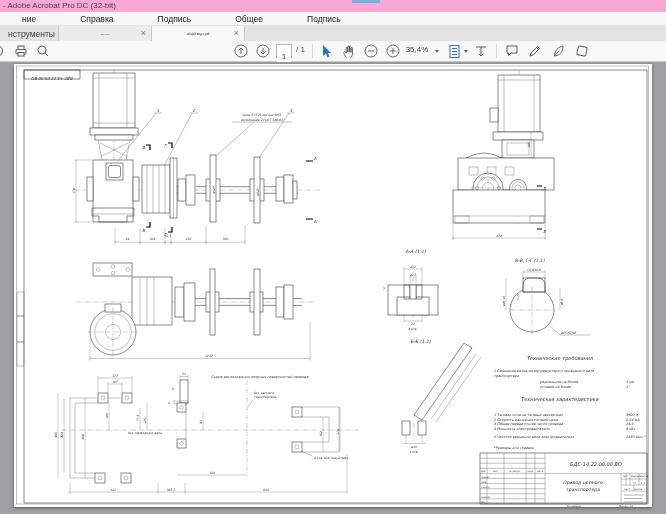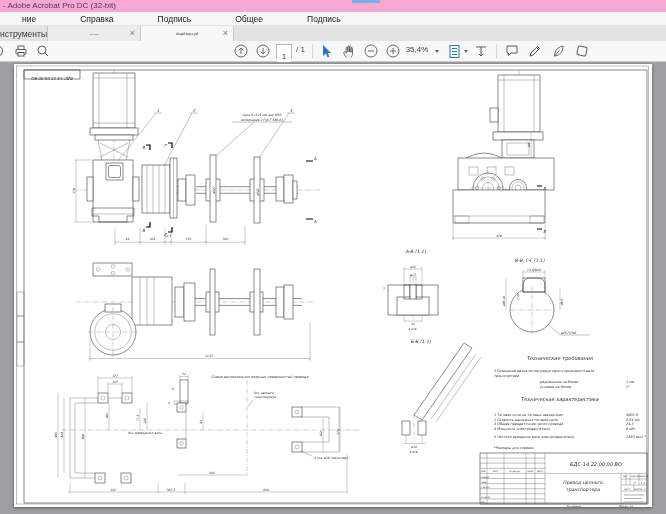--- a/index.html
+++ b/index.html
@@ -4,21 +4,21 @@
 <style>
 *{margin:0;padding:0;box-sizing:border-box}
 html,body{width:666px;height:514px;overflow:hidden}
 body{font-family:"Liberation Sans",sans-serif;background:#e8e8e8}
 .titlebar{height:12px;background:#f9a8d4;font-size:8px;color:#444;padding-left:3px;line-height:12px;position:relative}
 .bluestrip{position:absolute;left:352px;top:0;width:28px;height:3px;background:#74b2e2}
 .menubar{height:14px;background:#f6f6f7;font-size:8.5px;color:#222;display:flex;align-items:center;border-bottom:1px solid #e3e3e4}
 .menubar span{padding:0 22px;cursor:default}
 .tabbar{height:15px;background:#e3e3e4;display:flex;font-size:8.5px;color:#3c3c3c}
 .tab{position:relative;display:flex;align-items:center;justify-content:center;border-right:1px solid #c6c7c8;height:100%;cursor:default}
-.tab.tools{width:48px;justify-content:flex-end;padding-left:5px;background:#e3e3e4}
+.tab.tools{width:59px;justify-content:center;padding-left:5px;background:#e3e3e4}
 .tab.t2{width:93px;background:#ececec}
 .tab.t3{width:93px;background:#f7f8f8}
 .tab .x{position:absolute;right:5px;top:0;font-size:9px;color:#777;line-height:15px}
 .toolbar{height:21px;background:#f7f8f8;border-bottom:1px solid #cccdce;position:relative}
 .icon{position:absolute;top:3px}
 .vsep{position:absolute;top:3px;width:1px;height:14px;background:#d6d7d8}
 .pagebox{position:absolute;left:276px;top:3px;width:16px;height:14px;border:1px solid #b9babb;background:#fff}
 .pagebox input{width:100%;height:100%;border:none;font-size:8px;text-align:center;color:#333;font-family:"Liberation Sans",sans-serif}
 .ptotal{position:absolute;left:296px;top:4px;font-size:8px;color:#444}
 .zoomtxt{position:absolute;left:402px;top:4px;font-size:8px;color:#444;width:30px;text-align:center}

